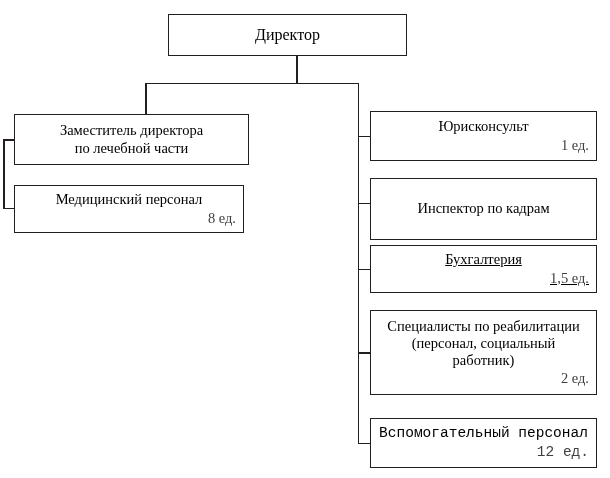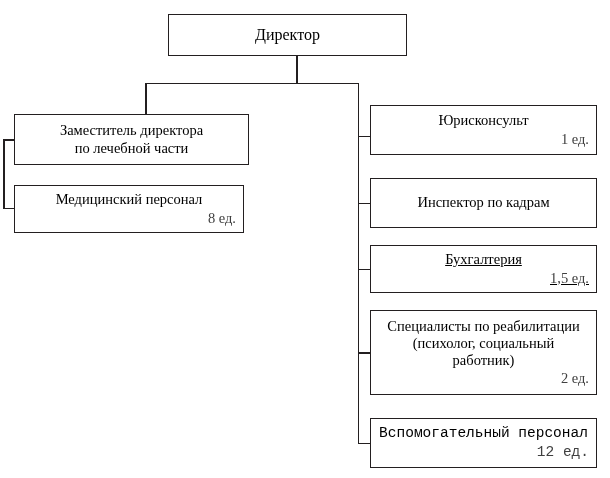--- a/index.html
+++ b/index.html
@@ -82,37 +82,37 @@
   <div class="node" style="left:14px; top:114px; width:235px; height:51px;">
     <div class="title">Заместитель директора
 по лечебной части</div>
   </div>
 
   <div class="node" style="left:14px; top:185px; width:230px; height:48px;">
     <div class="title">Медицинский персонал</div>
     <div class="count">8 ед.</div>
   </div>
 
-  <div class="node" style="left:370px; top:105px; width:227px; height:50px;">
+  <div class="node" style="left:370px; top:111px; width:227px; height:50px;">
     <div class="title">Юрисконсульт</div>
     <div class="count">1 ед.</div>
   </div>
 
-  <div class="node" style="left:370px; top:178px; width:227px; height:50px;align-items:center;">
+  <div class="node" style="left:370px; top:178px; width:227px; height:62px;align-items:center;">
     <div class="title">Инспектор по кадрам</div>
   </div>
 
   <div class="node" style="left:370px; top:245px; width:227px; height:48px;text-decoration:underline;">
     <div class="title">Бухгалтерия</div>
     <div class="count">1,5 ед.</div>
   </div>
 
   <div class="node" style="left:370px; top:310px; width:227px; height:85px;">
     <div class="title">Специалисты по реабилитации
-(психолог, социальный
+(персонал, социальный
 работник)</div>
     <div class="count">2 ед.</div>
   </div>
 
   <div class="node" style="left:370px; top:418px; width:227px; height:50px;font-family:Liberation Mono, monospace;">
     <div class="title">Вспомогательный персонал</div>
     <div class="count">12 ед.</div>
   </div>
 
 </div>

